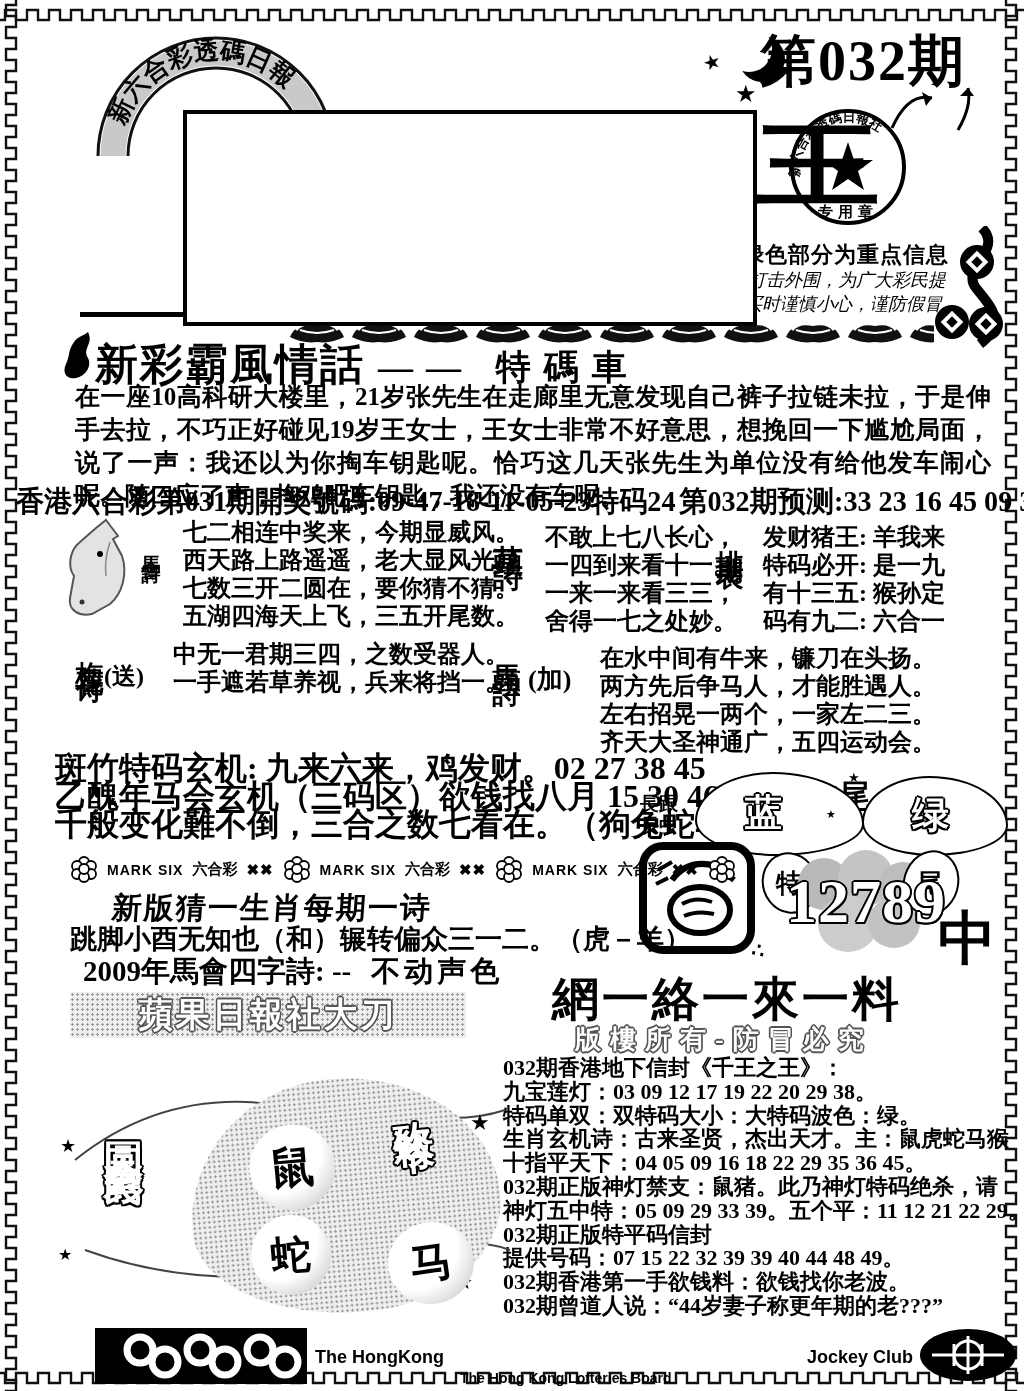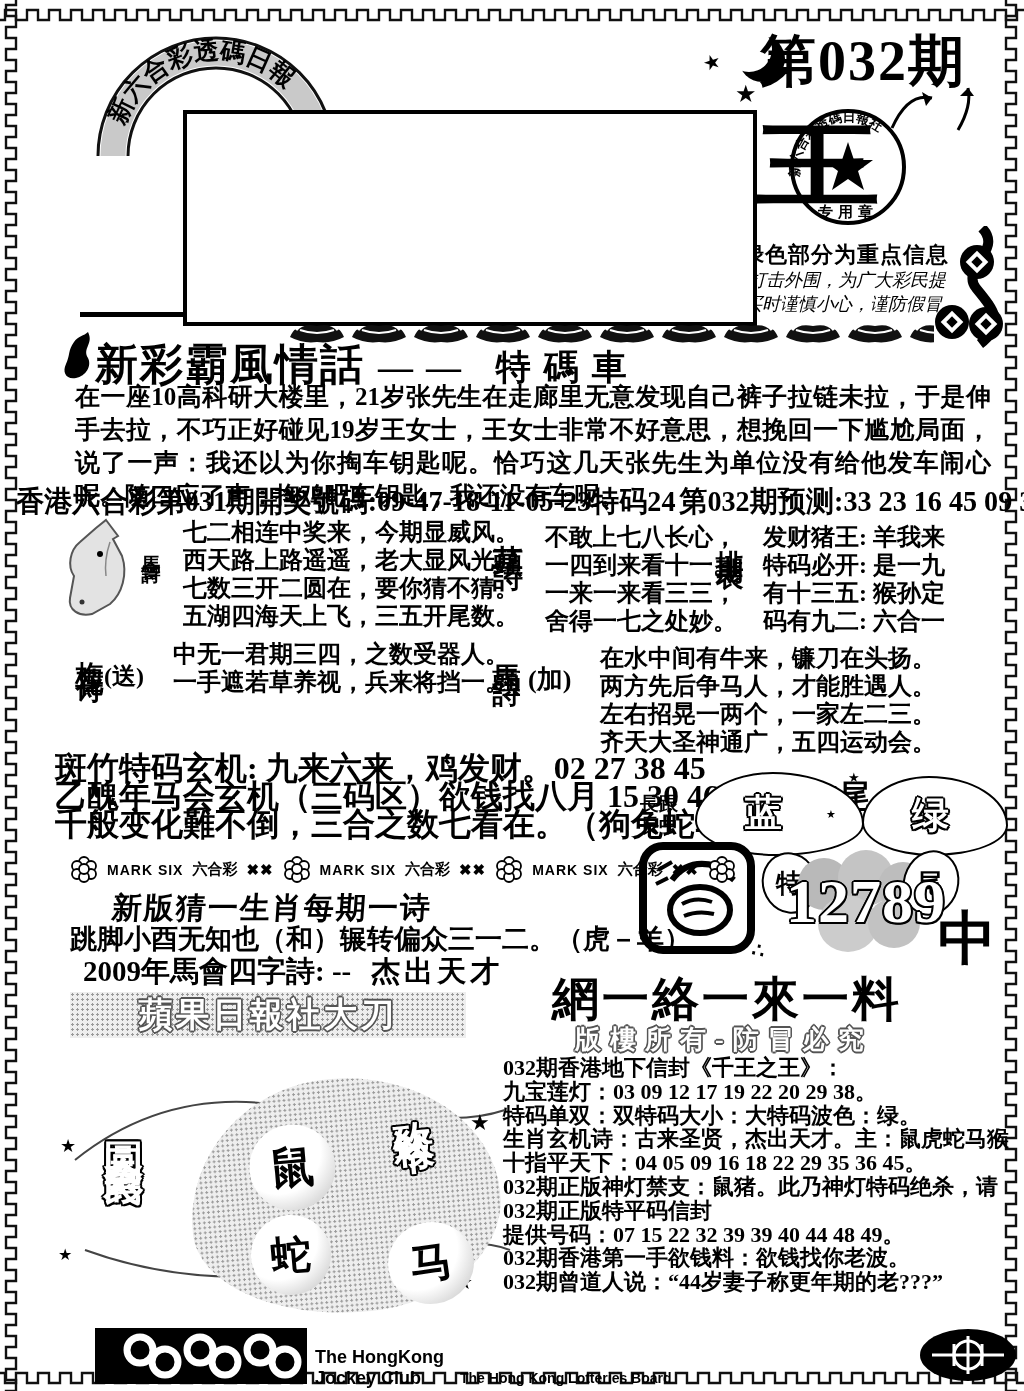--- a/index.html
+++ b/index.html
@@ -296,37 +296,38 @@
           <circle cx="14" cy="21" r="5"></circle>
           <circle cx="14" cy="13" r="5"></circle>
         </g>
       </svg>
   </div>
 
   <div class="abs bb nw" style="left:112px;top:888px;font-size:30px;letter-spacing:2px;transform:skewX(-4deg);">新版猜一生肖每期一诗</div>
   <div class="abs b nw" style="left:70px;top:921px;font-size:27px;">跳脚小酉无知也（和）辗转偏众三一二。（虎－羊）</div>
   <div class="abs nw" style="left:83px;top:952px;">
     <span class="bb" style="font-size:29px;">2009年馬會四字詩: --</span>
-    <span class="bb" style="font-size:29px;letter-spacing:4px;margin-left:16px;">杰出天才</span>
+    <span class="bb" style="font-size:29px;letter-spacing:4px;margin-left:16px;">不动声色</span>
   </div>
 
   <div class="abs halftone" style="left:70px;top:992px;width:396px;height:46px;display:flex;align-items:center;justify-content:center;">
     <span class="bb olg nw" style="font-size:34px;letter-spacing:3px;">蘋果日報社大刀</span>
   </div>
 
   <div class="abs bb nw" style="left:552px;top:968px;font-size:47px;letter-spacing:3px;">網一絡一來一料</div>
   <div class="abs bb olg nw" style="left:575px;top:1022px;font-size:26px;letter-spacing:9px;">版樓所有-防冒必究</div>
 
   <div class="abs letters" style="left:503px;top:1056px;width:518px;">
     <div>032期香港地下信封《千王之王》：</div>
     <div>九宝莲灯：03 09 12 17 19 22 20 29 38。</div>
     <div>特码单双：双特码大小：大特码波色：绿。</div>
     <div>生肖玄机诗：古来圣贤，杰出天才。主：鼠虎蛇马猴</div>
     <div>十指平天下：04 05 09 16 18 22 29 35 36 45。</div>
     <div>032期正版神灯禁支：鼠猪。此乃神灯特码绝杀，请</div>
+    <div>神灯五中特：05 09 29 33 39。五个平：11 12 21 22 29。</div>
     <div>032期正版特平码信封</div>
     <div>提供号码：07 15 22 32 39 39 40 44 48 49。</div>
     <div>032期香港第一手欲钱料：欲钱找你老波。</div>
     <div>032期曾道人说：“44岁妻子称更年期的老???”</div>
   </div>
 
   <svg class="abs" style="left:55px;top:1040px" width="470" height="290">
     <path d="M20,120 Q120,40 250,70" fill="none" stroke="#444" stroke-width="2"></path>
     <path d="M300,60 Q390,90 450,70" fill="none" stroke="#444" stroke-width="2"></path>
     <path d="M30,210 Q140,250 260,230" fill="none" stroke="#444" stroke-width="2"></path>
@@ -359,21 +360,21 @@
     <g stroke="#fff" stroke-width="7" fill="none">
       <circle cx="45" cy="22" r="13"></circle>
         <circle cx="70" cy="34" r="13"></circle>
       <circle cx="105" cy="22" r="13"></circle>
         <circle cx="130" cy="34" r="13"></circle>
       <circle cx="165" cy="22" r="13"></circle>
         <circle cx="190" cy="34" r="13"></circle>
     </g>
   </svg>
   <div class="abs bb nw" style="left:432px;top:1389px;font-size:21px;letter-spacing:3px;">香港賽馬會香港彩券管理局</div>
-  <div class="abs" style="left:315px;top:1347px;width:598px;display:flex;justify-content:space-between;font-family:'Liberation Sans',sans-serif;flex-direction:column;">
+  <div class="abs" style="left:315px;top:1347px;width:598px;display:flex;justify-content:space-between;font-family:'Liberation Sans',sans-serif;">
     <span class="bb" style="font-size:18px;">The HongKong</span>
     <span class="bb" style="font-size:18px;">Jockey Club</span>
   </div>
   <div class="abs bb nw" style="left:460px;top:1370px;font-size:14px;font-family:'Liberation Sans',sans-serif;">The Hong Kong Lotteries Board</div>
   <svg class="abs" style="left:918px;top:1328px" width="100" height="54">
     <ellipse cx="50" cy="27" rx="48" ry="26" fill="#000"></ellipse>
     <g stroke="#fff" stroke-width="3" fill="none">
       <circle cx="50" cy="27" r="14"></circle>
       <path d="M14,27 H86 M50,8 V46 M36,16 V38 M64,16 V38"></path>
     </g>

